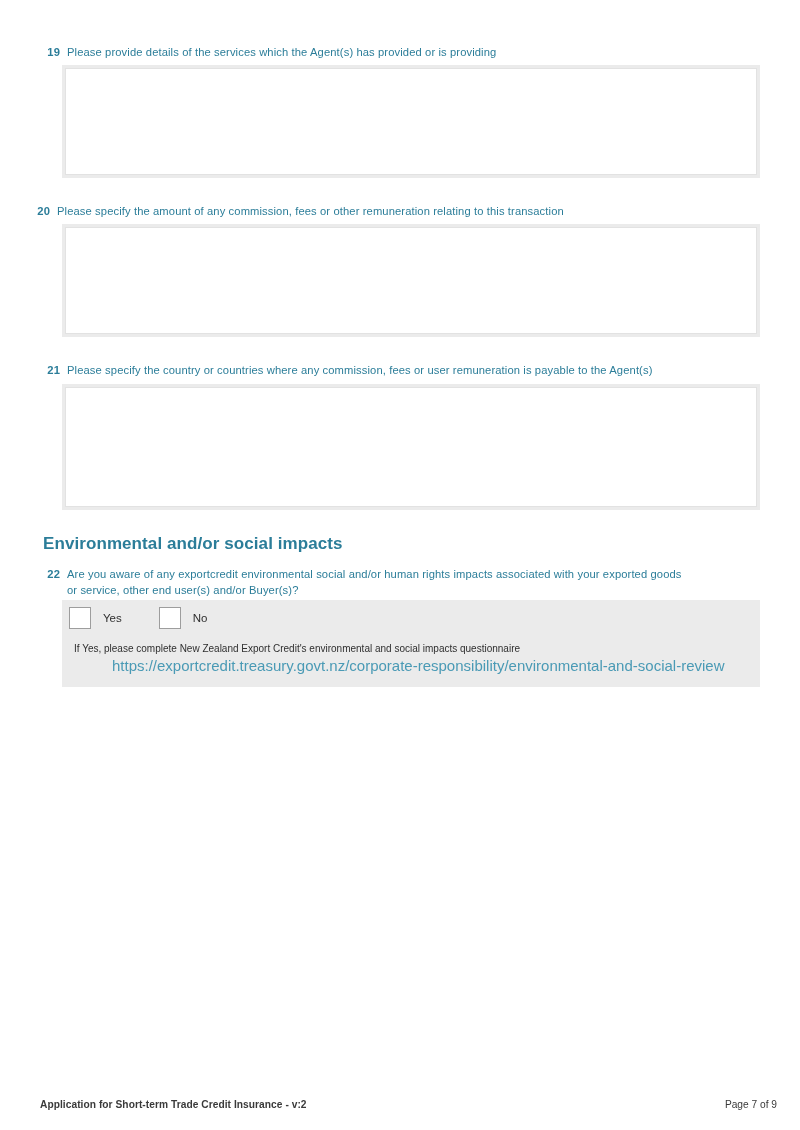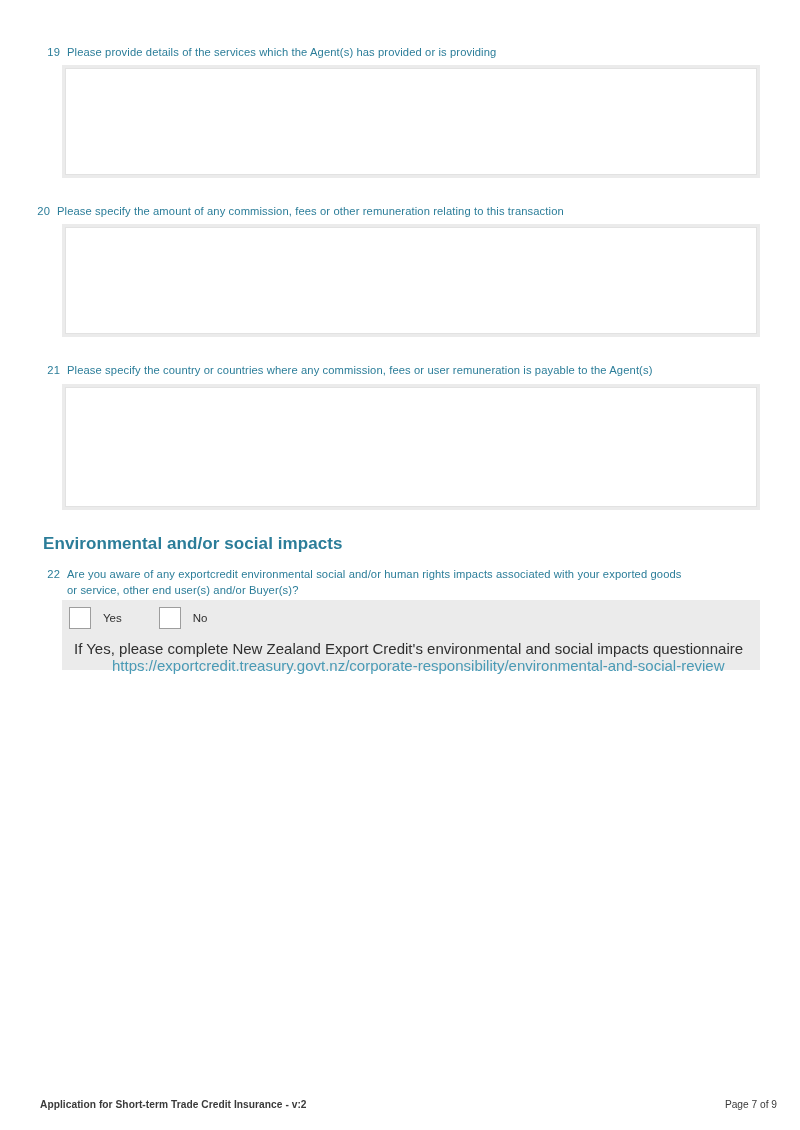--- a/index.html
+++ b/index.html
@@ -33,21 +33,21 @@
     font-weight: bold;
     line-height: 16px;
     letter-spacing: 0.01em;
   }
   .q-num {
     width: 20px;
     flex: 0 0 20px;
     text-align: right;
     margin-right: 7px;
     color: #2b7d99;
-    font-weight: normal;
+    font-weight: bold;
   }
   .q-text {
     color: #2b7d99;
     font-weight: normal;
   }
 
   
   .answer-box {
     position: absolute;
     background: #ebebeb;
@@ -106,21 +106,21 @@
     margin-left: 12px;
     font-size: 11.5px;
     color: #2f2f2f;
     font-weight: normal;
     white-space: nowrap;
   }
   .choice.no-choice { margin-left: 37px; }
 
   .note {
     position: absolute;
-    font-size: 15px;
+    font-size: 10px;
     color: #2f2f2f;
     line-height: 17px;
     white-space: nowrap;
     text-align: center;
   }
   .note-link {
     position: absolute;
     font-size: 15px;
     color: #4a9ab5;
     line-height: 17px;
@@ -182,21 +182,21 @@
   <div class="section-heading" style="left:43px; top:534px;">Environmental and/or social impacts</div>
 
   <div class="question" style="left:40px; top:566px; width:730px; flex-wrap:nowrap;">
     <span class="q-num">22</span>
     <span style="display:block;">
       <span class="q-text">Are you aware of any exportcredit environmental social and/or human rights impacts associated with your exported goods</span><br>
       <span class="q-text">or service, other end user(s) and/or Buyer(s)?</span>
     </span>
   </div>
 
-  <div class="grey-panel" style="left:62px; top:600px; width:698px; height:70px;">
+  <div class="grey-panel" style="left:62px; top:600px; width:698px; height:87px;">
 
     <div class="choice-row" style="left:7px; top:7px;">
 
       <label class="choice">
         <span class="checkbox"></span>
         <span class="choice-label">Yes</span>
       </label>
 
       <label class="choice no-choice">
         <span class="checkbox"></span>

